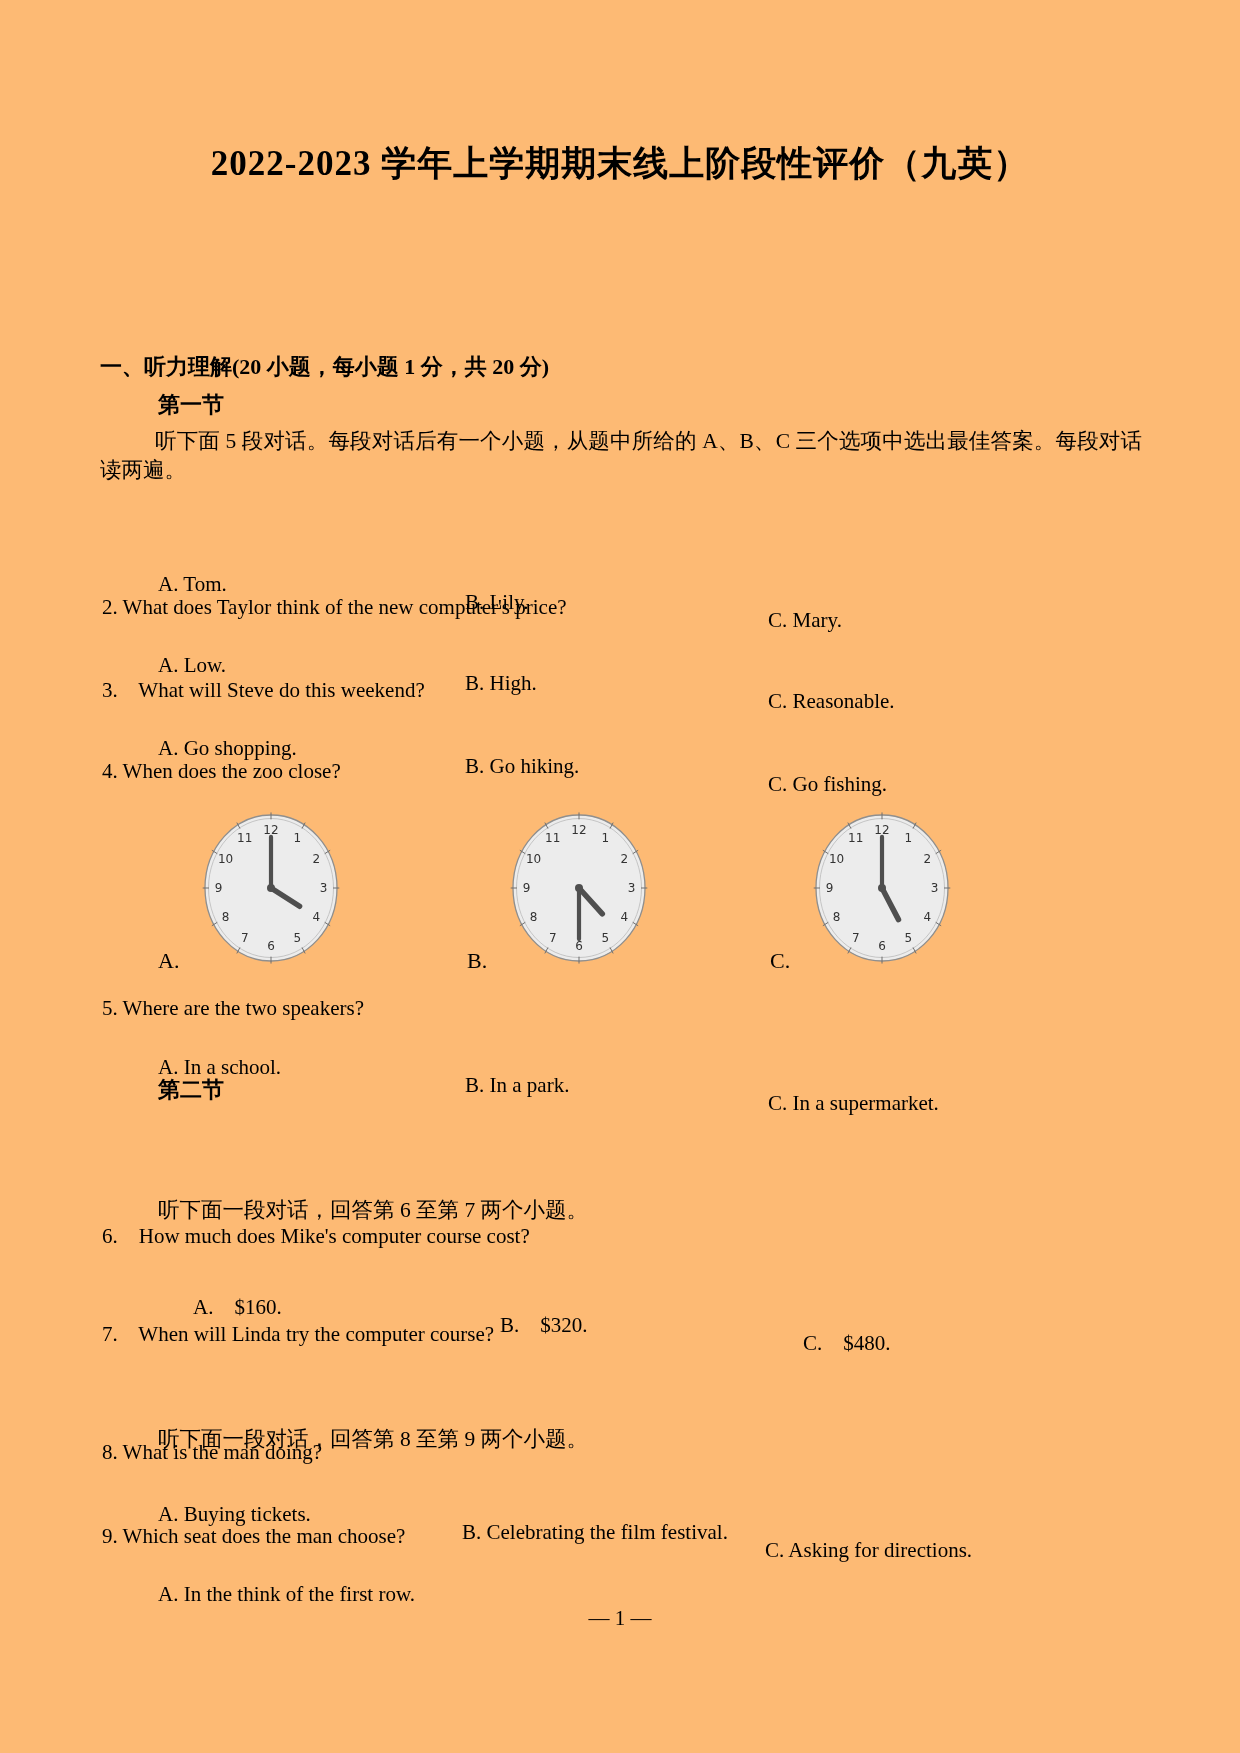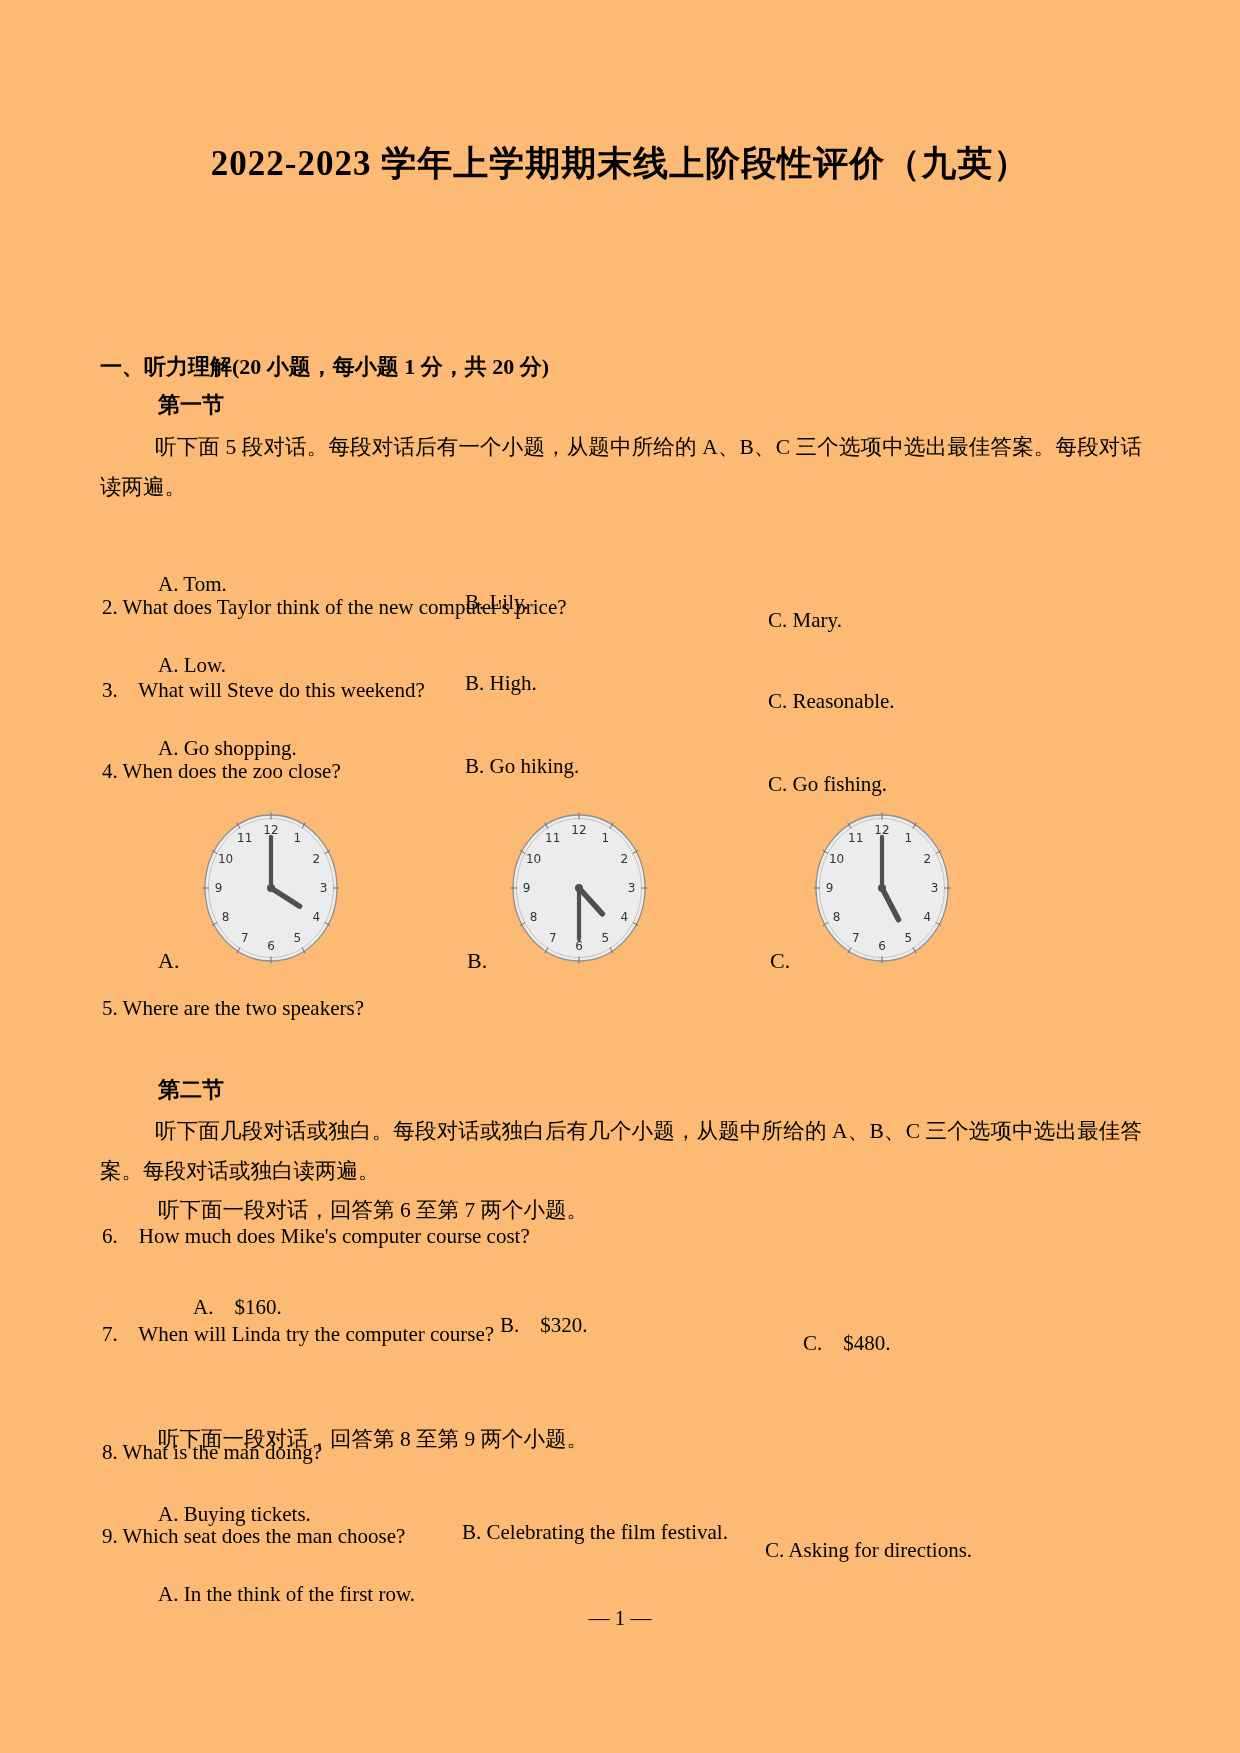--- a/index.html
+++ b/index.html
@@ -20,21 +20,21 @@
   }
   .heading{
     top:352px;left:100px;
     font-size:22px;font-weight:bold;
   }
   .part-label{left:158px;font-size:22px;font-weight:bold;}
   .p1{top:390px;}
   .p2{top:1075px;}
   .para{
     position:absolute;left:100px;width:1042px;
-    font-size:21.5px;line-height:40px;
+    font-size:21.5px;line-height:29px;
     text-align:justify;text-indent:55px;
     white-space:normal;
   }
   .para1{top:427px;}
   .para2{top:1111px;}
   .hint{left:158px;font-size:21.5px;}
   .q{left:102px;font-size:21px;}
   .optrow{left:0;top:0;width:1240px;height:28px;}
   .opt{position:absolute;font-size:21px;white-space:pre;}
   .opt.a{left:158px;}
@@ -180,24 +180,28 @@
         <line x1="70" y1="76" x2="70" y2="24.900000000000006" stroke="#4f4f4f" stroke-width="4.2" stroke-linecap="round"></line>
         <line x1="70" y1="76" x2="86.5" y2="107.609927238132" stroke="#4f4f4f" stroke-width="5.5" stroke-linecap="round"></line>
         <circle cx="70" cy="76" r="4" fill="#4f4f4f"></circle>
       </svg></div>
 
   <div class="abs clock-label cl0">A.</div>
   <div class="abs clock-label cl1">B.</div>
   <div class="abs clock-label cl2">C.</div>
 
   <div class="abs q" style="top:996px;">5. Where are the two speakers?</div>
+  <div class="abs optrow" style="top:1037px;">
+    <span class="opt a">A. In a school.</span>
+    <span class="opt b">B. In a park.</span>
+    <span class="opt c">C. In a supermarket.</span>
+  </div>
 
   <div class="abs part-label p2">第二节</div>
 
-  <div class="para para2">听下面几段对话或独白。每段对话或独白后有几个小题，从题中所给的 A、B、C 三个选项中选出最佳答案。每段对话或独白读两遍。</div>
 
   <div class="abs hint" style="top:1195px;">听下面一段对话，回答第 6 至第 7 两个小题。</div>
 
   <div class="abs q" style="top:1184px;margin-top:40px;">6.    How much does Mike's computer course cost?</div>
   <div class="abs optrow" style="top:1277px;margin-left:35px;">
     <span class="opt a">A.    $160.</span>
     <span class="opt b">B.    $320.</span>
     <span class="opt c">C.    $480.</span>
   </div>
 

